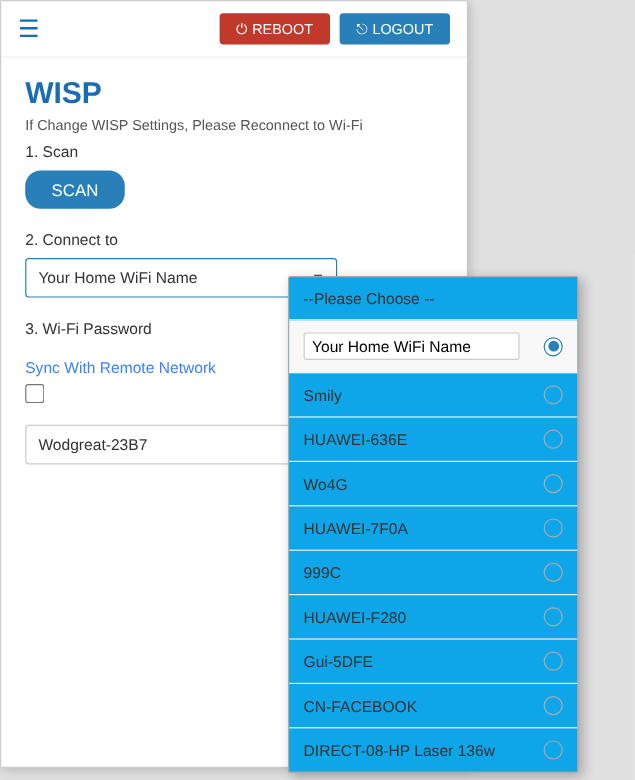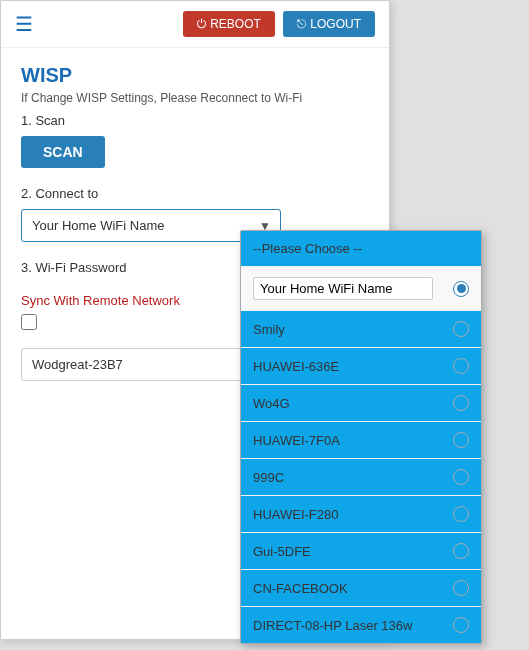--- a/index.html
+++ b/index.html
@@ -69,21 +69,21 @@
       align-items: center;
       gap: 4px;
     }
 
     
     .content {
       padding: 16px 20px;
     }
 
     .page-title {
-      font-size: 20px;
+      font-size: 25px;
       font-weight: bold;
       color: #1a6db5;
       margin-bottom: 4px;
     }
 
     .page-subtitle {
       font-size: 12px;
       color: #555;
       margin-bottom: 8px;
     }
@@ -97,23 +97,23 @@
       font-size: 13px;
       color: #333;
       margin-bottom: 8px;
     }
 
     .btn-scan {
       background: #2980b9;
       color: white;
       border: none;
       padding: 8px 22px;
-      border-radius: 3px;
+      border-radius: 13px;
       font-size: 14px;
-      font-weight: bold;
+      font-weight: normal;
       cursor: pointer;
     }
 
     
     .select-wrapper {
       position: relative;
       display: inline-block;
       width: 260px;
     }
 
@@ -158,21 +158,21 @@
 
     .key-icon {
       font-size: 18px;
       color: #27ae60;
       cursor: pointer;
     }
 
     
     .sync-label {
       font-size: 13px;
-      color: #b91c1c;
+      color: #3b82f6;
       margin-bottom: 6px;
     }
 
     .checkbox-wrapper {
       display: flex;
       align-items: center;
     }
 
     .sync-checkbox {
       width: 16px;

